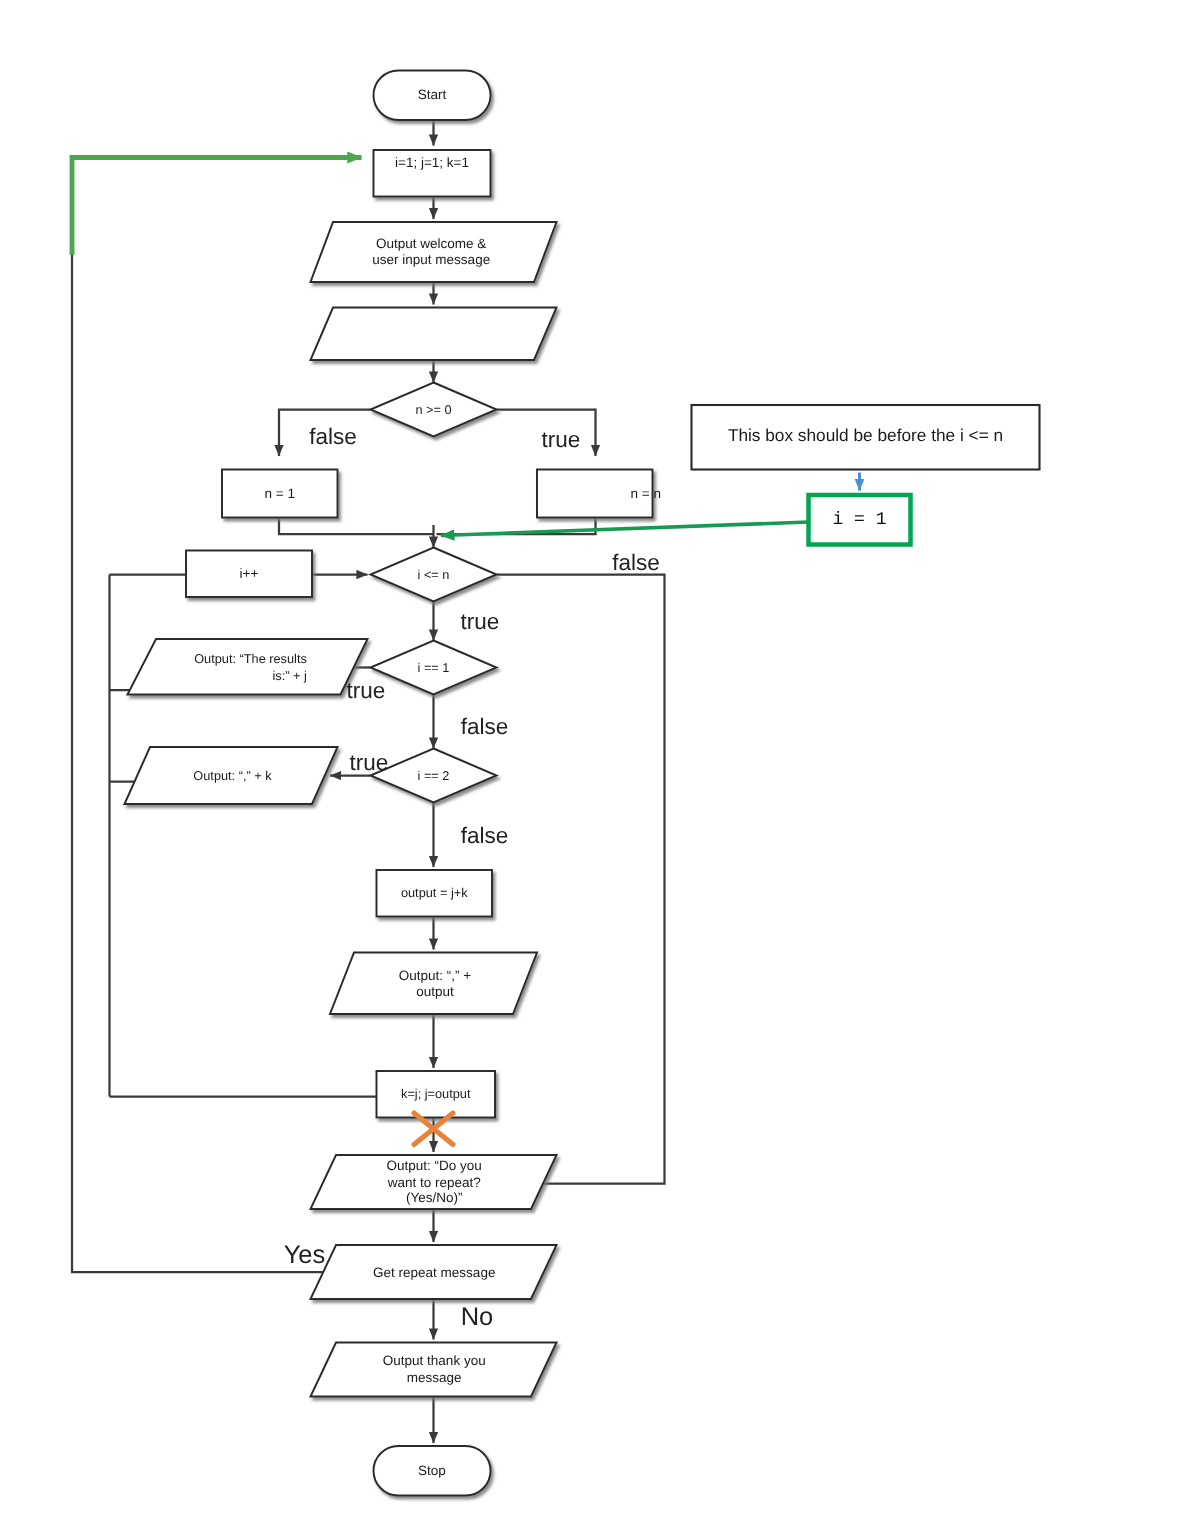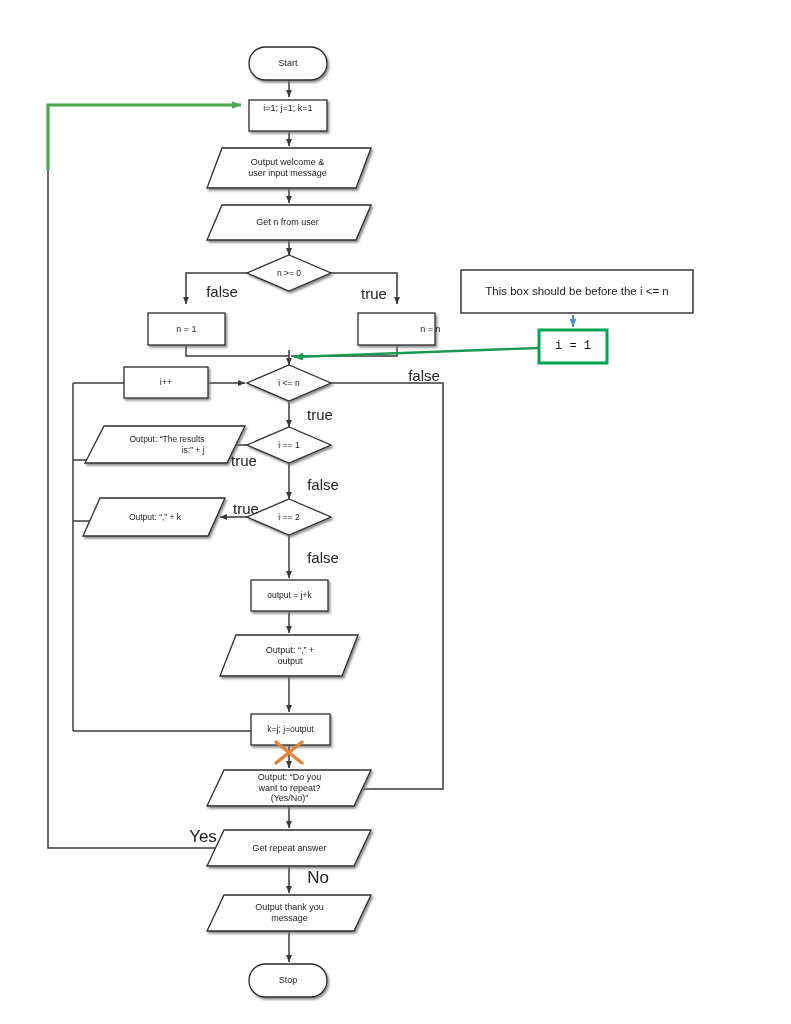--- a/index.html
+++ b/index.html
@@ -127,39 +127,38 @@
     <g stroke="#E8833A" stroke-width="3.4" stroke-linecap="round" fill="none">
       <path d="M276,742 L302,763"></path>
       <path d="M302,742 L276,763"></path>
     </g>
   </svg>
 
   <div class="node-text sz-md" style="left:249px;top:47px;width:78px;height:33px;">Start</div>
   <div class="node-text sz-md" style="left:249px;top:100px;width:78px;height:17px;">i=1; j=1; k=1</div>
   <div class="node-text sz-md" style="left:210px;top:148px;width:155px;height:40px;">Output welcome &amp;
 user input message</div>
-  <div class="node-text sz-md" style="left:210px;top:205px;width:155px;height:35px;">Get n from user</div>
   <div class="node-text sz-sm" style="left:254px;top:257px;width:70px;height:32px;">n &gt;= 0</div>
   <div class="node-text sz-md" style="left:148px;top:313px;width:77px;height:32px;">n = 1</div>
   <div class="node-text sz-md" style="left:358px;top:313px;width:89px;height:32px;margin-left:28px;">n = n</div>
   <div class="node-text sz-sm" style="left:254px;top:367px;width:70px;height:32px;">i &lt;= n</div>
   <div class="node-text sz-md" style="left:124px;top:367px;width:84px;height:31px;">i++</div>
   <div class="node-text sz-sm" style="left:254px;top:429px;width:70px;height:32px;">i == 1</div>
   <div class="node-text sz-sm" style="left:92px;top:426px;width:150px;height:37px;text-align:right;">Output: “The results
 is:” + j</div>
   <div class="node-text sz-sm" style="left:254px;top:501px;width:70px;height:32px;">i == 2</div>
   <div class="node-text sz-sm" style="left:90px;top:498px;width:130px;height:38px;">Output: “,” + k</div>
   <div class="node-text sz-sm" style="left:251px;top:580px;width:77px;height:31px;">output = j+k</div>
   <div class="node-text sz-md" style="left:225px;top:635px;width:130px;height:41px;">Output: “,” +
 output</div>
   <div class="node-text sz-sm" style="left:251px;top:714px;width:79px;height:31px;text-align:center;">k=j; j=output</div>
   <div class="node-text sz-md" style="left:212px;top:770px;width:155px;height:36px;">Output: “Do you
 want to repeat?
 (Yes/No)”</div>
-  <div class="node-text sz-md" style="left:212px;top:830px;width:155px;height:36px;">Get repeat answer</div>
+  <div class="node-text sz-md" style="left:212px;top:830px;width:155px;height:36px;">Get repeat message</div>
   <div class="node-text sz-md" style="left:212px;top:895px;width:155px;height:36px;">Output thank you
 message</div>
   <div class="node-text sz-md" style="left:249px;top:964px;width:78px;height:33px;">Stop</div>
 
   <div class="node-text sz-lbl" style="left:192px;top:283px;width:60px;height:18px;">false</div>
   <div class="node-text sz-lbl" style="left:349px;top:285px;width:50px;height:18px;">true</div>
   <div class="node-text sz-lbl" style="left:396px;top:367px;width:56px;height:18px;">false</div>
   <div class="node-text sz-lbl" style="left:296px;top:406px;width:48px;height:18px;">true</div>
   <div class="node-text sz-lbl" style="left:220px;top:452px;width:48px;height:18px;">true</div>
   <div class="node-text sz-lbl" style="left:295px;top:476px;width:56px;height:18px;">false</div>

